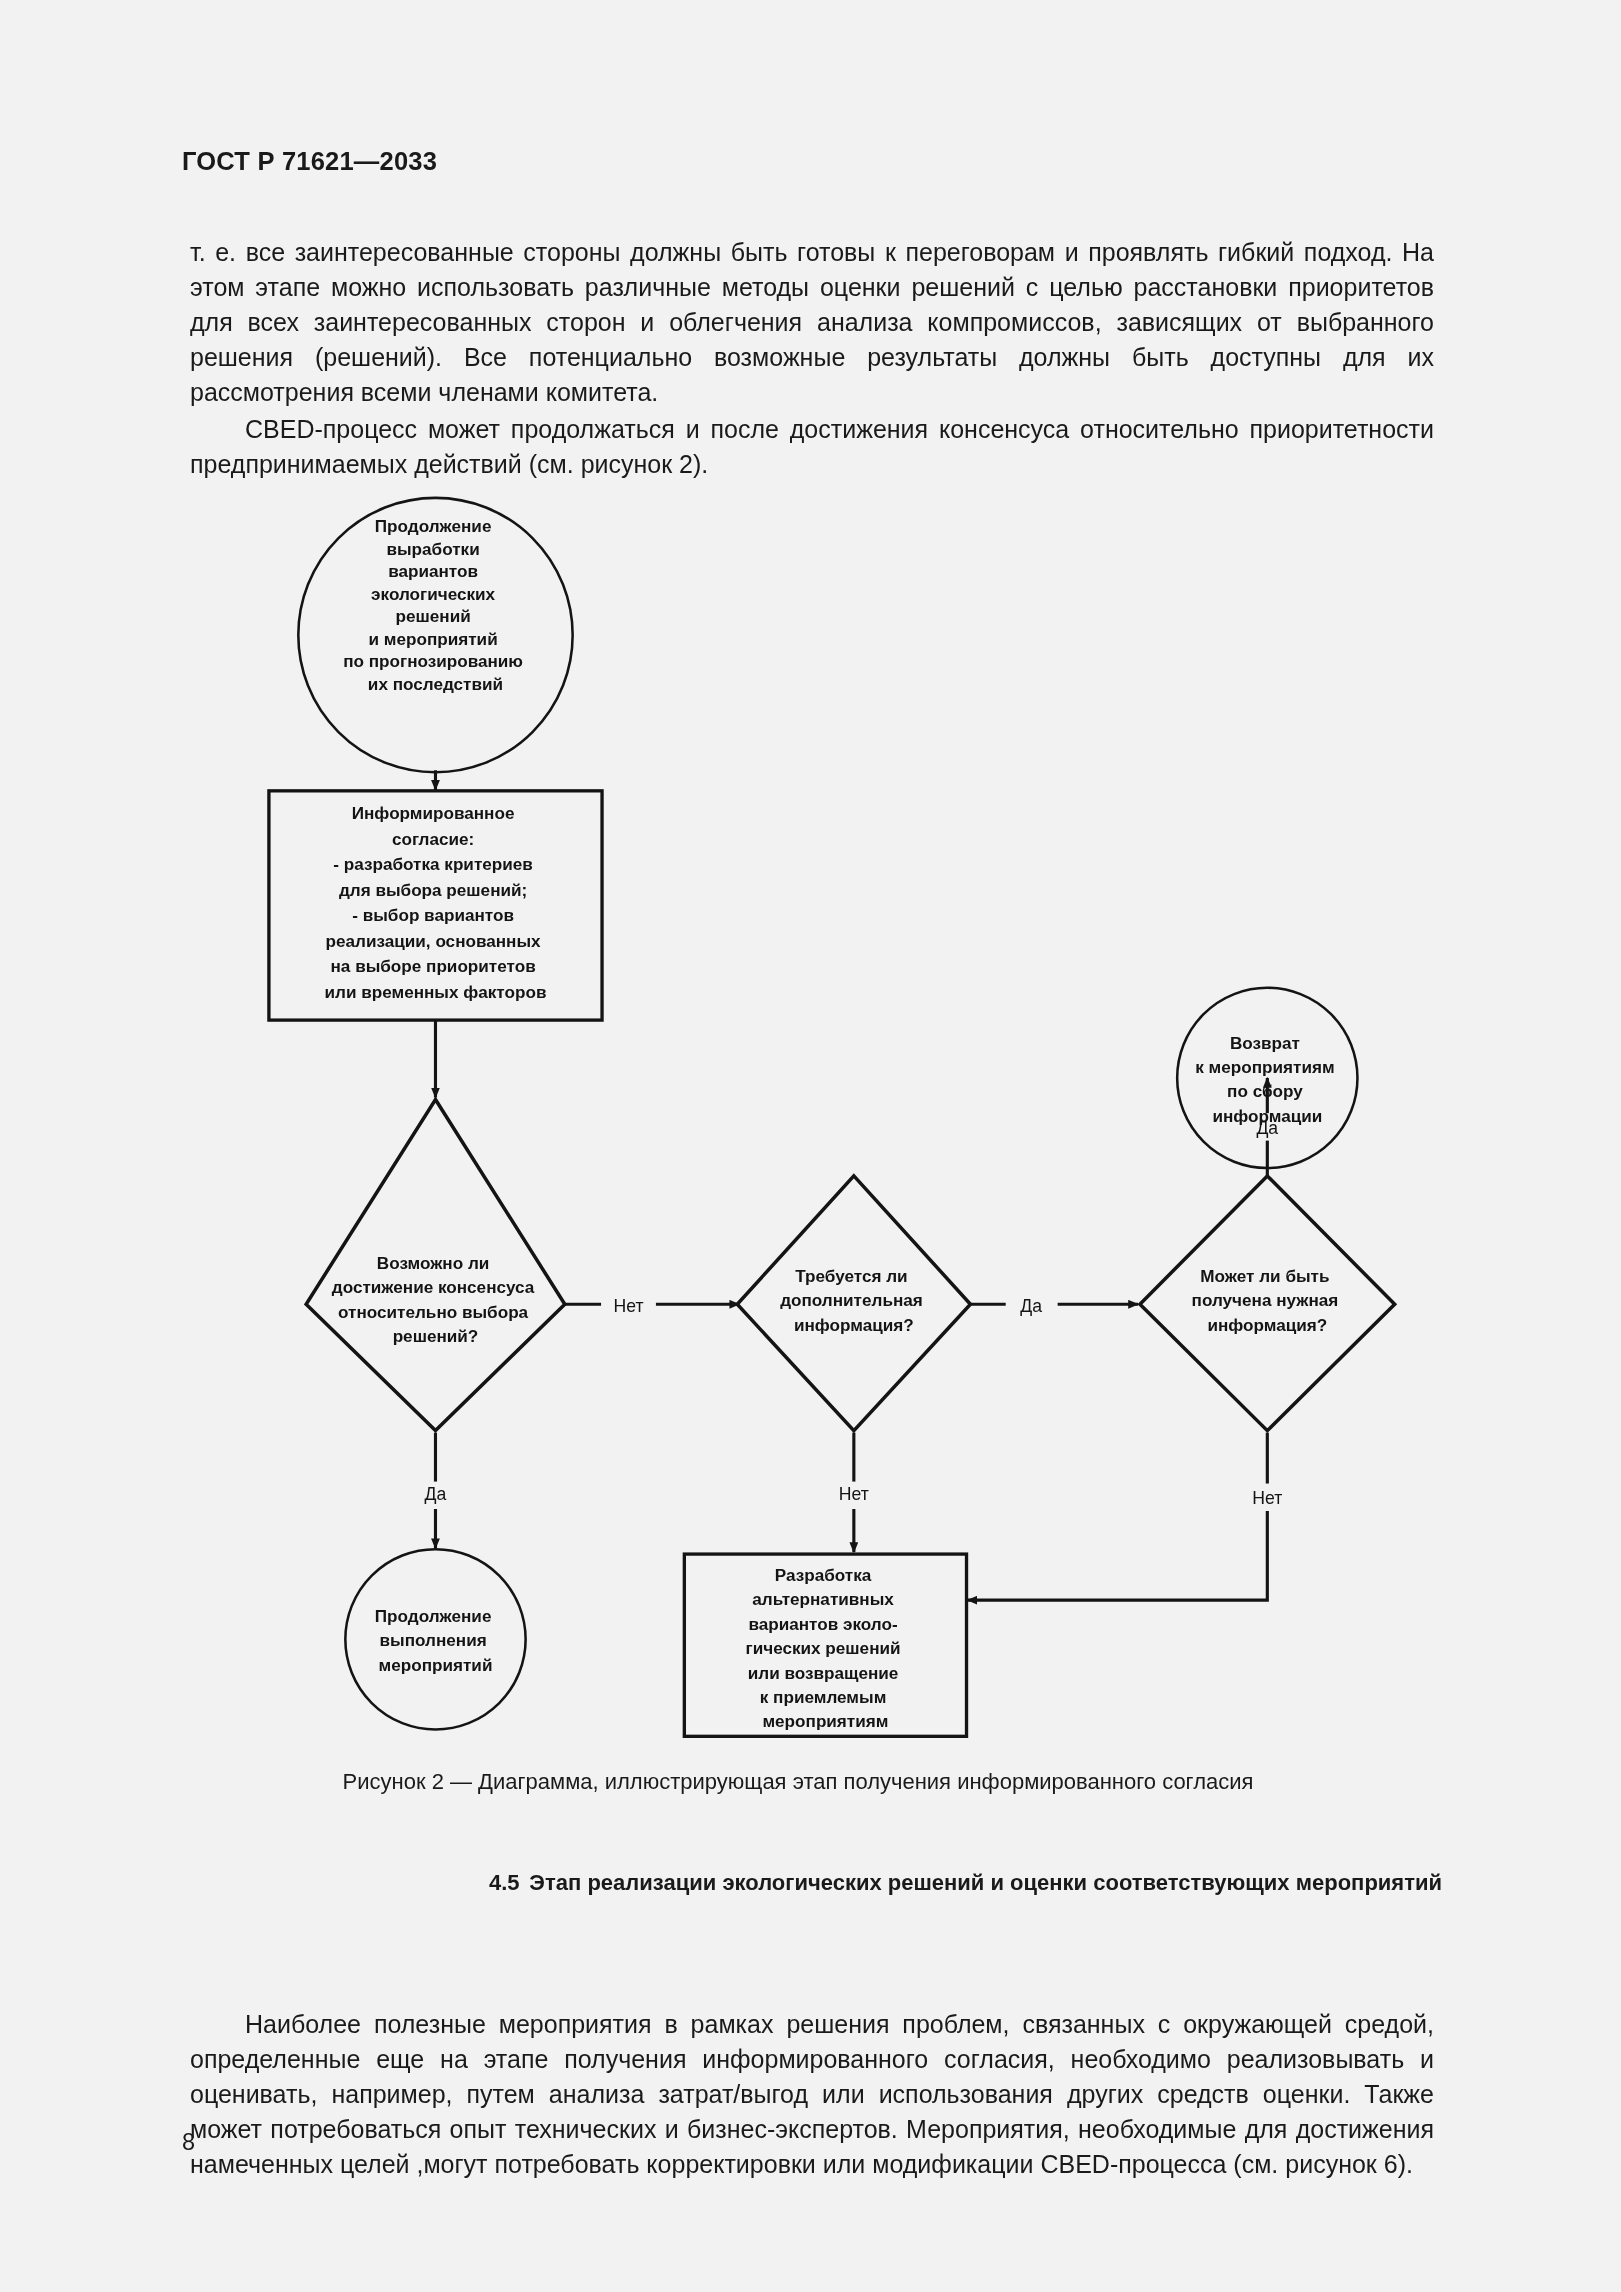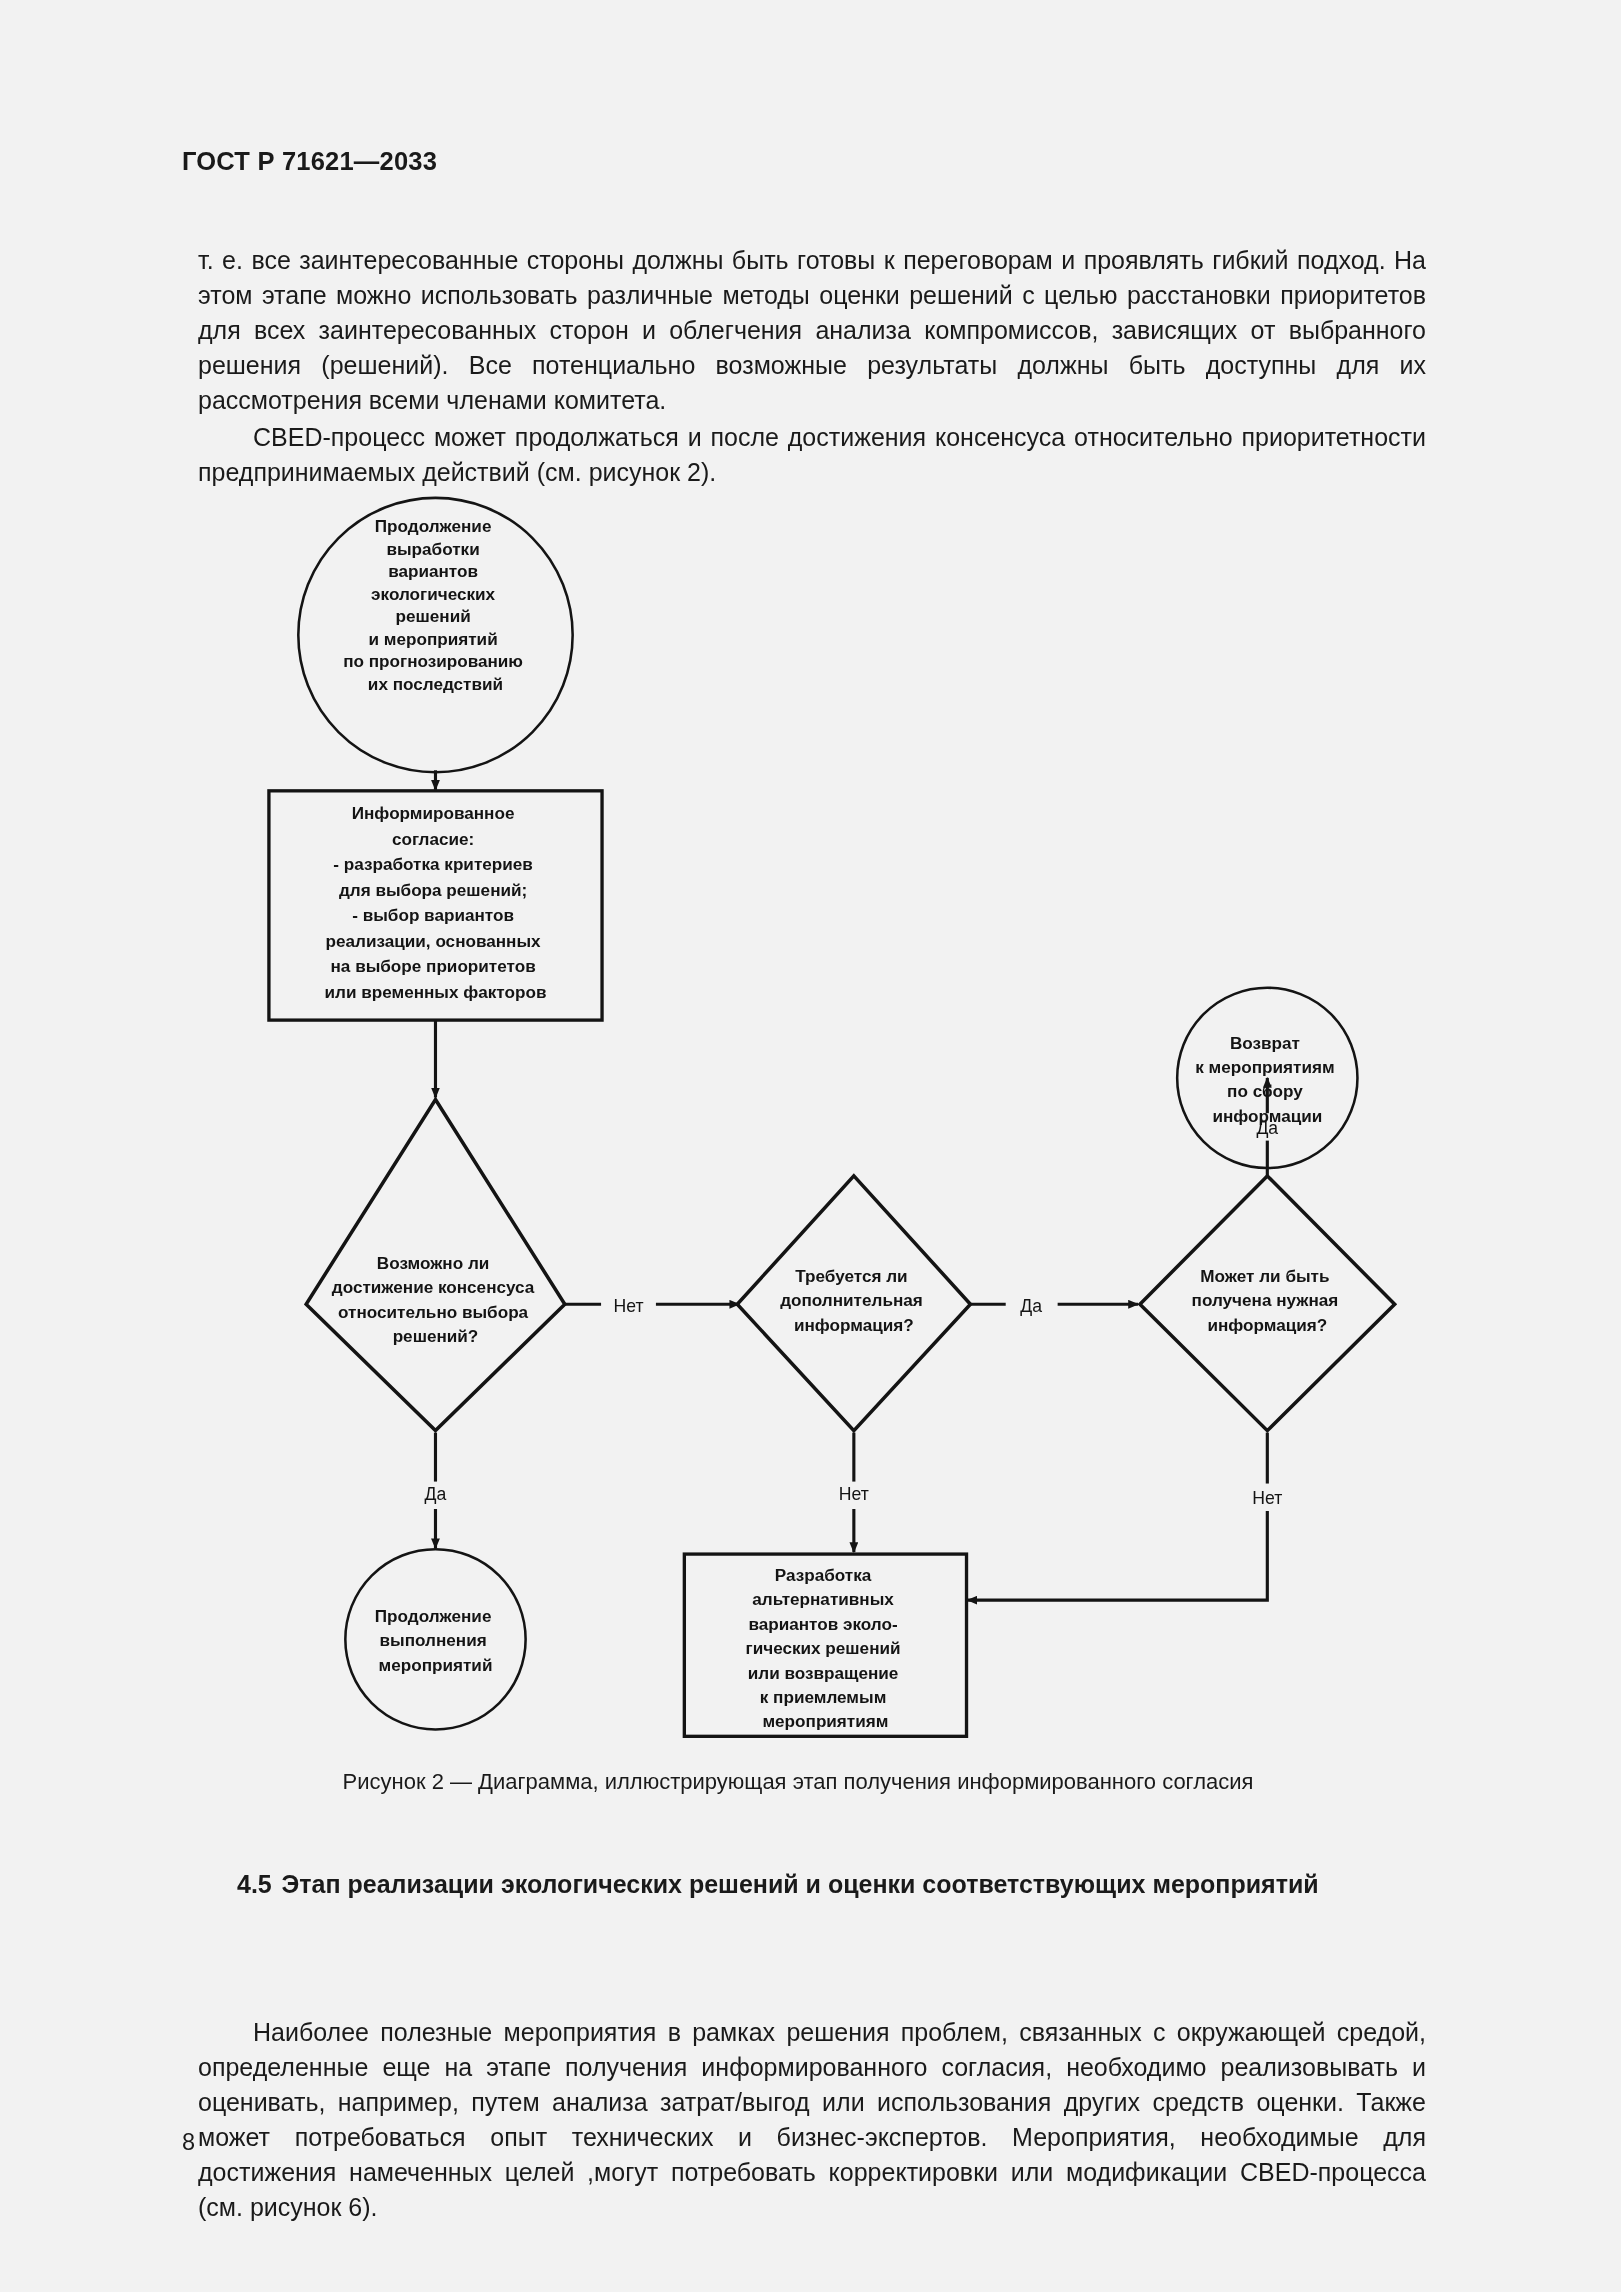--- a/index.html
+++ b/index.html
@@ -22,43 +22,44 @@
   }
 
   .body-text {
     position:absolute;
     left:182px;
     width:1260px;
     font-size:25px;
     line-height:35px;
     text-align:justify;
   }
-  .body-text p { margin:16px; }
+  .body-text p { margin:8px; }
   .indent { text-indent:55px; }
 
   #para-top { top:227px; }
   #para-second { top:404px; }
 
   .figure { position:absolute; left:168px; top:490px; width:1260px; height:1313px; }
 
   .caption {
     position:absolute;
     left:0; right:0;
     top:1279px;
     text-align:center;
     font-size:22px;
   }
 
   .section-head {
     position:absolute;
     left:182px; top:1870px;
     width:1260px;
-    font-size:25px;
+    font-size:22px;
     font-weight:bold;
     text-indent:55px;
+    text-align:right;
   }
   .section-head .num { margin-right:9.8px; }
 
   #para-bottom { top:1999px; }
 
   .page-number {
     position:absolute;
     left:182px; top:2129px;
     font-size:23.5px;
   }

